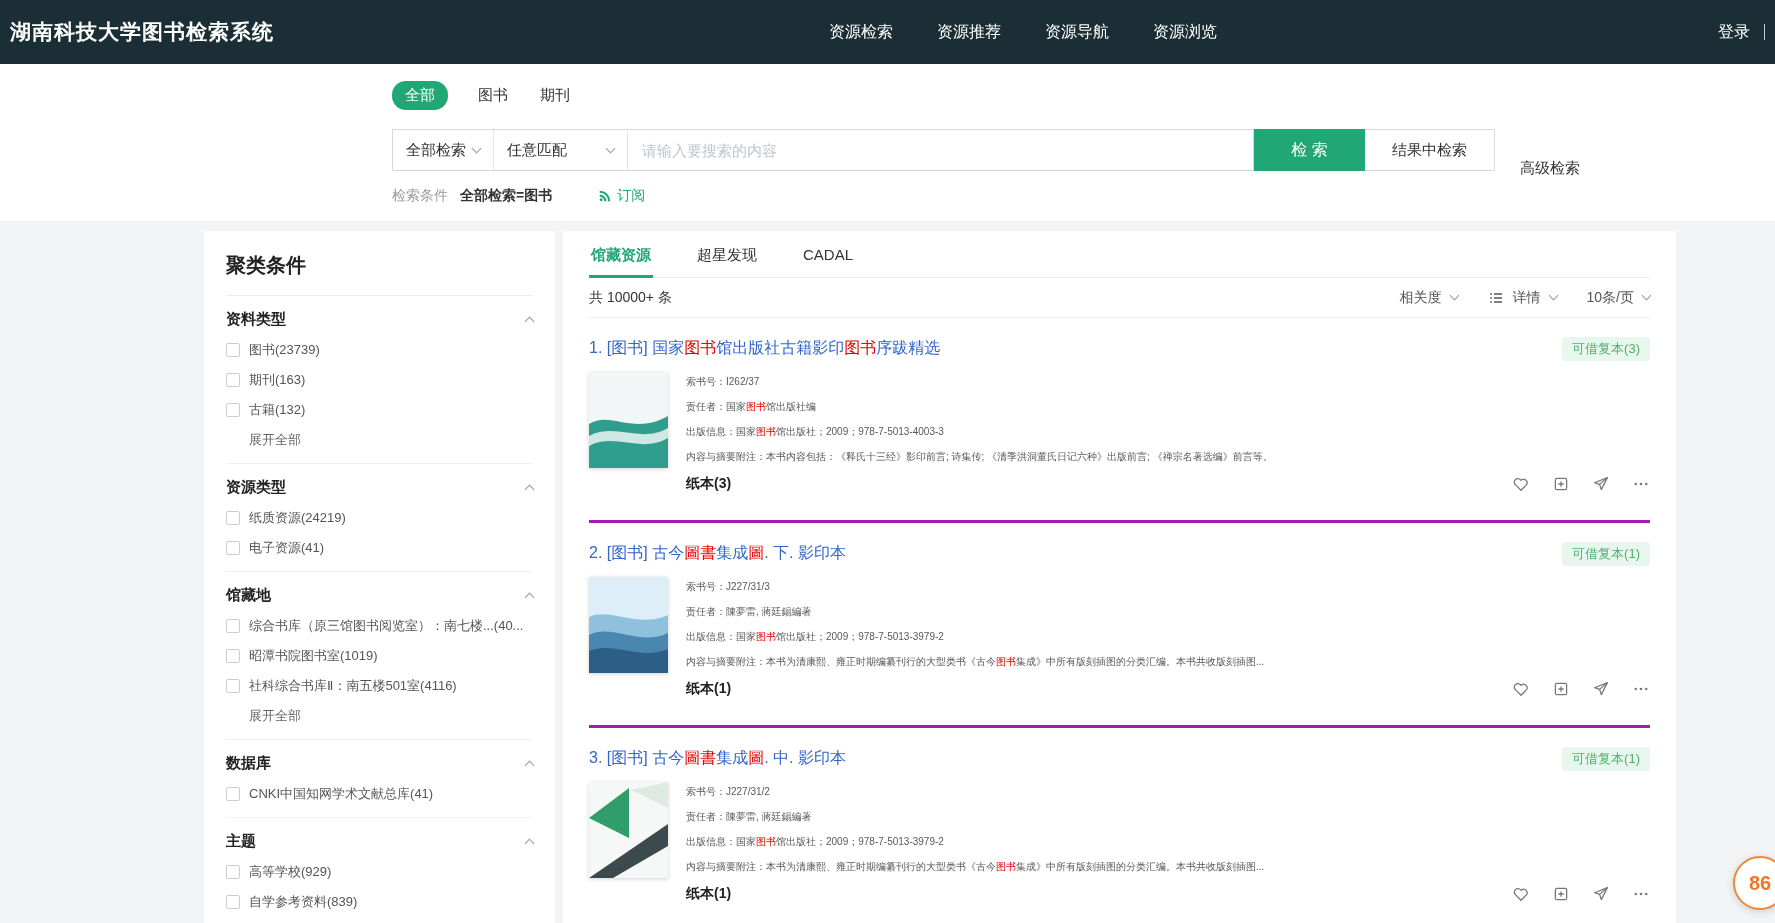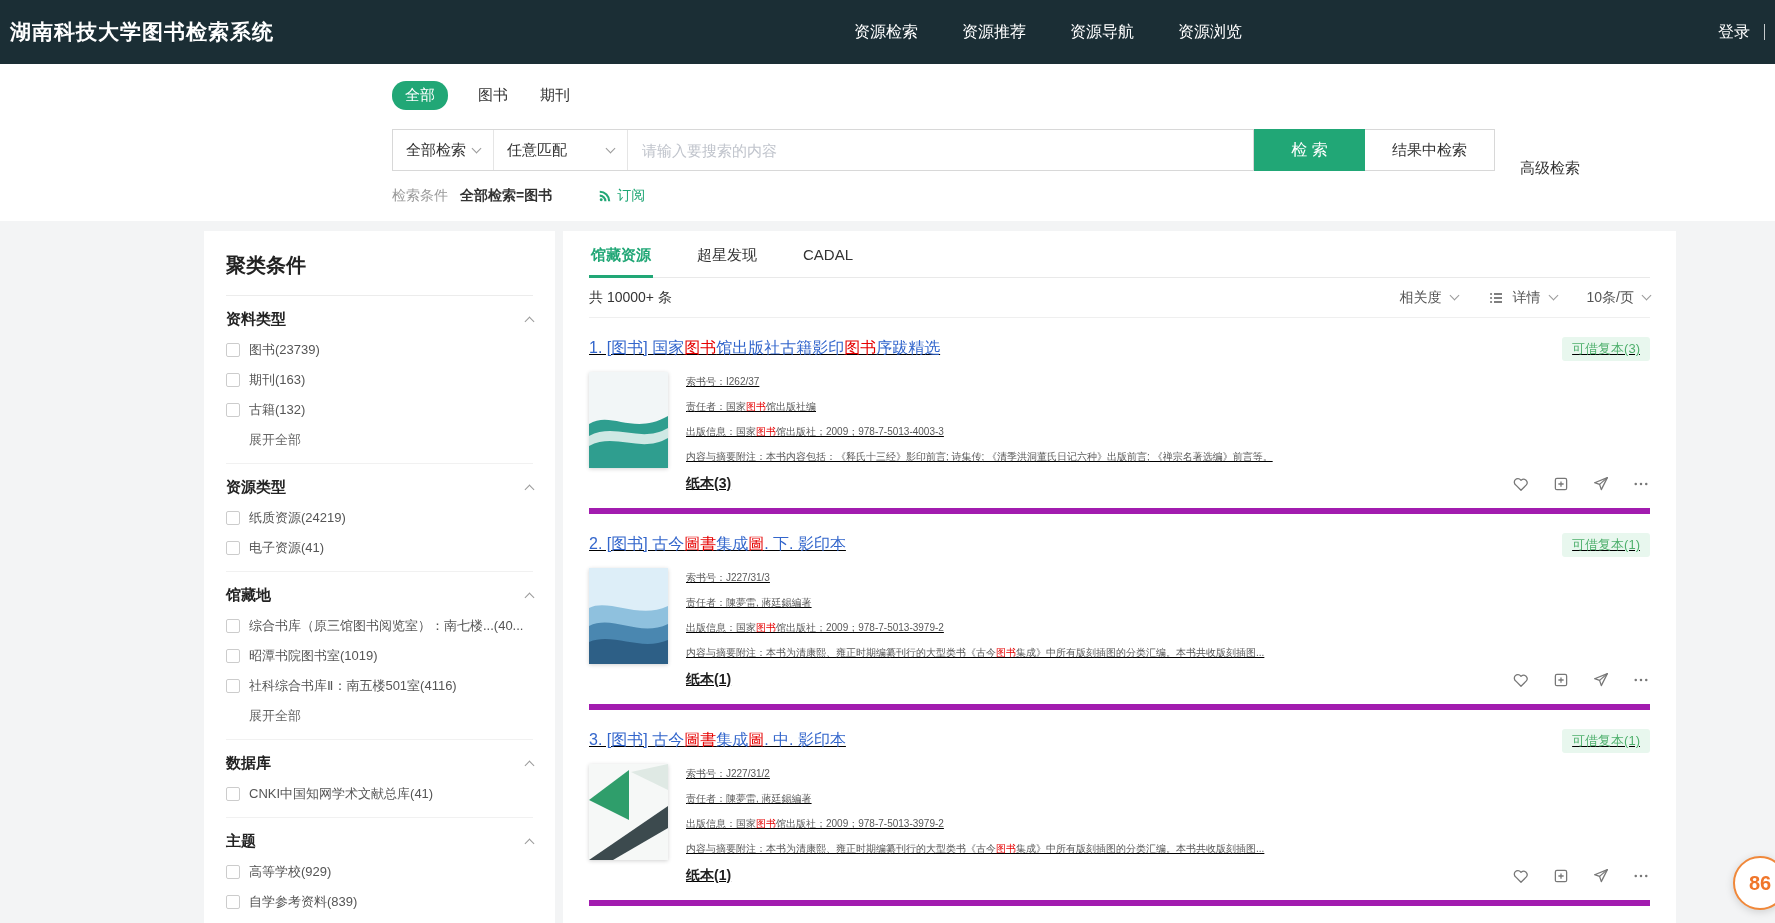--- a/index.html
+++ b/index.html
@@ -3,21 +3,21 @@
 <meta charset="utf-8">
 <style>
   *{box-sizing:border-box;margin:0;padding:0;}
   html,body{width:1775px;height:923px;overflow:hidden;}
   body{font-family:"Liberation Sans","DejaVu Sans",sans-serif;background:#f3f4f5;position:relative;}
   a{text-decoration:none;}
 
   
   header{height:64px;background:#1b2e35;display:flex;align-items:center;color:#fff;position:relative;}
   .site-title{font-size:21px;font-weight:bold;margin-left:10px;letter-spacing:1px;white-space:nowrap;}
-  .main-nav{position:absolute;left:854px;display:flex;gap:44px;font-size:16px;}
+  .main-nav{position:absolute;left:829px;display:flex;gap:44px;font-size:16px;}
   .nav-link{color:#fff;cursor:pointer;white-space:nowrap;}
   .nav-right{position:absolute;right:10px;display:flex;align-items:center;gap:14px;font-size:16px;}
   .nav-right a{color:#fff;cursor:pointer;}
   .nav-sep{width:1px;height:16px;background:rgba(255,255,255,.75);}
 
   
   .search-area{background:#fff;height:157px;padding-left:392px;}
   .type-tabs{display:flex;align-items:center;padding-top:17px;}
   .type-tab{font-size:15px;color:#333;padding:5px 2px;margin-right:28px;cursor:pointer;border-radius:3px;}
   .type-tab.active{background:#21a776;color:#fff;padding:5px 13px;border-radius:14px;}
@@ -60,21 +60,21 @@
   .r-tabs{display:flex;gap:42px;border-bottom:1px solid #e9e9e9;}
   .r-tab{padding:15px 2px 12px;font-size:15px;color:#333;cursor:pointer;position:relative;}
   .r-tab.active{color:#21a776;font-weight:bold;}
   .r-tab.active::after{content:"";position:absolute;left:0;right:0;bottom:-1px;height:3px;background:#21a776;}
   .meta-row{display:flex;justify-content:space-between;align-items:center;height:40px;border-bottom:1px solid #efefef;font-size:14px;color:#333;}
   .meta-right{display:flex;align-items:center;gap:30px;color:#555;}
   .meta-sel{display:flex;align-items:center;gap:9px;cursor:pointer;white-space:nowrap;}
   .list-ic{width:16px;height:16px;display:inline-block;color:#555;}
   .list-ic svg{width:100%;height:100%;display:block;}
 
-  .result-item{padding:19px 0 15px;border-bottom:6px solid #a21caf;text-decoration:underline;}
+  .result-item{padding:19px 0 27px;border-bottom:3px solid #a21caf;}
   .r-headline{display:flex;align-items:flex-start;}
   .r-title{font-size:16px;color:#3366cc;cursor:pointer;line-height:22px;}
   .hl{color:#e60000;}
   .r-badge{margin-left:auto;background:#e8f7ee;color:#4fb06d;font-size:13px;padding:3px 10px;border-radius:3px;white-space:nowrap;}
   .r-body{display:flex;margin-top:11px;}
   .cover{flex:0 0 79px;width:79px;height:96px;margin-right:18px;box-shadow:0 1px 4px rgba(0,0,0,.18);background:#fff;}
   .cover svg{display:block;width:100%;height:100%;}
   .r-info{flex:1;min-width:0;display:flex;flex-direction:column;}
   .r-field{font-size:10px;color:#595959;line-height:19px;margin-bottom:6px;white-space:nowrap;overflow:hidden;text-overflow:ellipsis;}
   .r-bottom{display:flex;align-items:center;margin-top:3px;}

